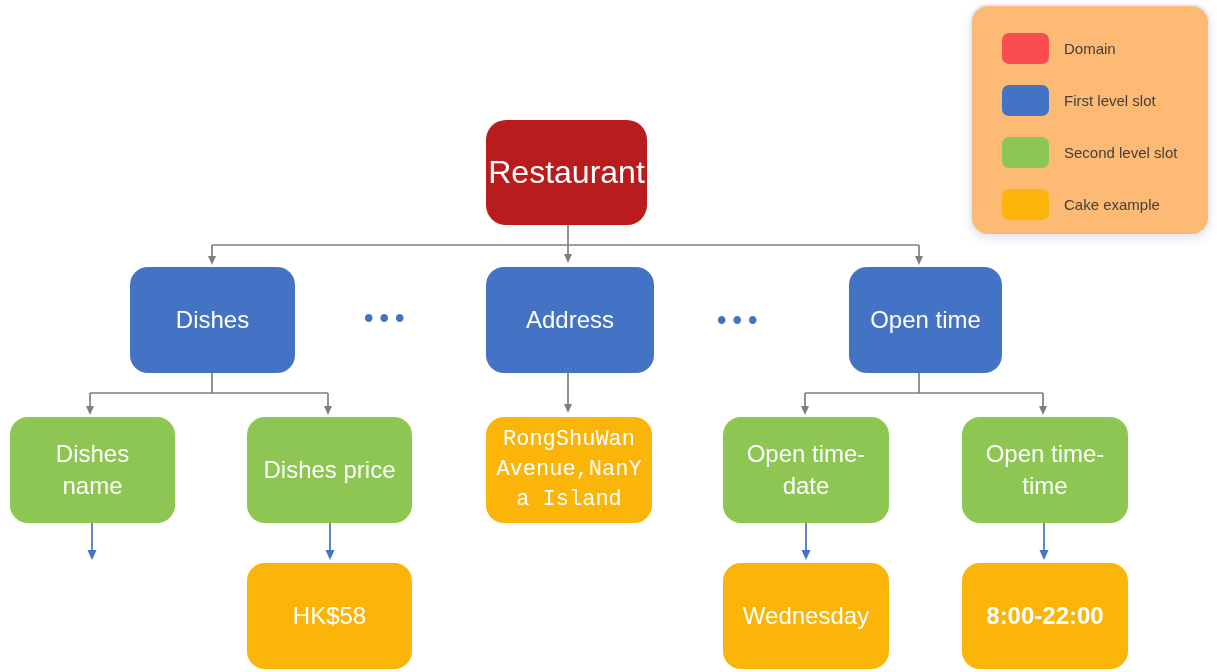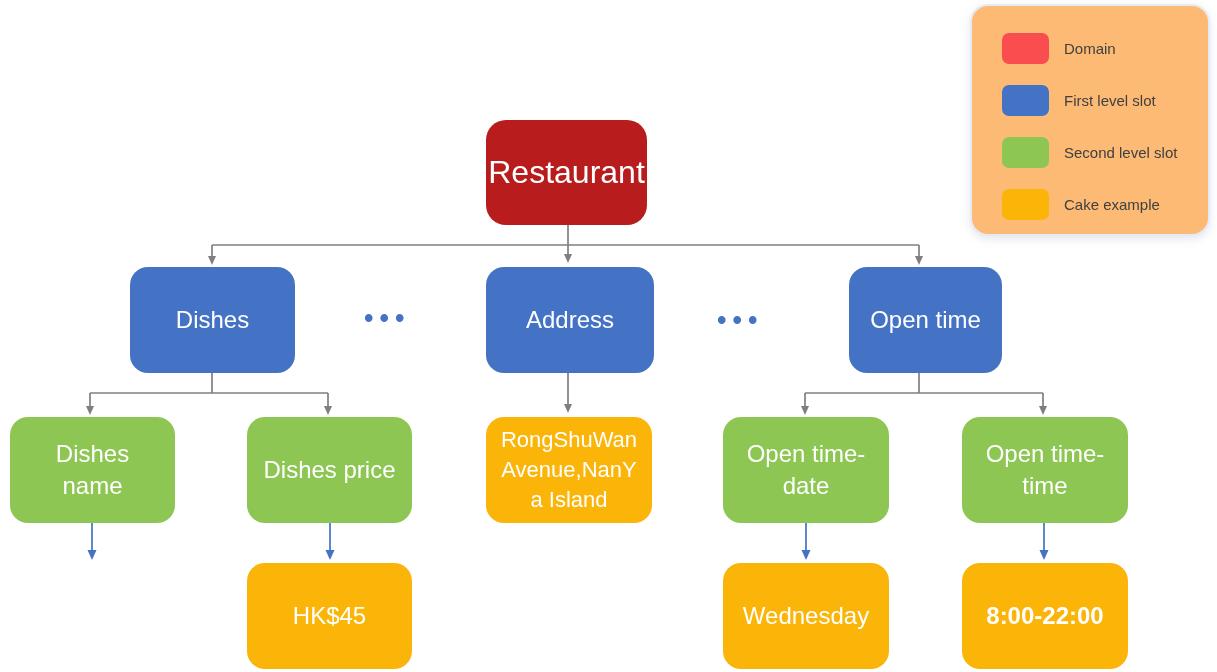--- a/index.html
+++ b/index.html
@@ -117,28 +117,28 @@
 
   <div class="node first-level" style="left:130px; top:267px; width:165px; height:106px;">Dishes</div>
   <div class="dots" style="left:364px; top:305px;">•••</div>
   <div class="node first-level" style="left:486px; top:267px; width:168px; height:106px;">Address</div>
   <div class="dots" style="left:717px; top:307px;">•••</div>
   <div class="node first-level" style="left:837px; top:267px; width:153px; height:106px;margin-left:12px;">Open time</div>
 
   <div class="node second-level" style="left:10px; top:417px; width:165px; height:106px;">Dishes
 name</div>
   <div class="node second-level" style="left:247px; top:417px; width:165px; height:106px;">Dishes price</div>
-  <div class="node value small" style="left:486px; top:417px; width:166px; height:106px;">RongShuWan Avenue,NanY
+  <div class="node value small" style="left:486px; top:417px; width:166px; height:106px;font-family:Liberation Mono, monospace;">RongShuWan Avenue,NanY
 a Island</div>
   <div class="node second-level" style="left:723px; top:417px; width:166px; height:106px;">Open time-
 date</div>
   <div class="node second-level" style="left:962px; top:417px; width:166px; height:106px;">Open time-
 time</div>
 
-  <div class="node value" style="left:247px; top:563px; width:165px; height:106px;">HK$45</div>
+  <div class="node value" style="left:247px; top:563px; width:165px; height:106px;">HK$58</div>
   <div class="node value" style="left:723px; top:563px; width:166px; height:106px;">Wednesday</div>
   <div class="node value" style="left:962px; top:563px; width:166px; height:106px;font-weight:bold;">8:00-22:00</div>
 
   <div class="legend">
     <div class="legend-row">
       <div class="legend-swatch sw-domain"></div>
       <div class="legend-label">Domain</div>
     </div>
     <div class="legend-row">
       <div class="legend-swatch sw-first-level"></div>

